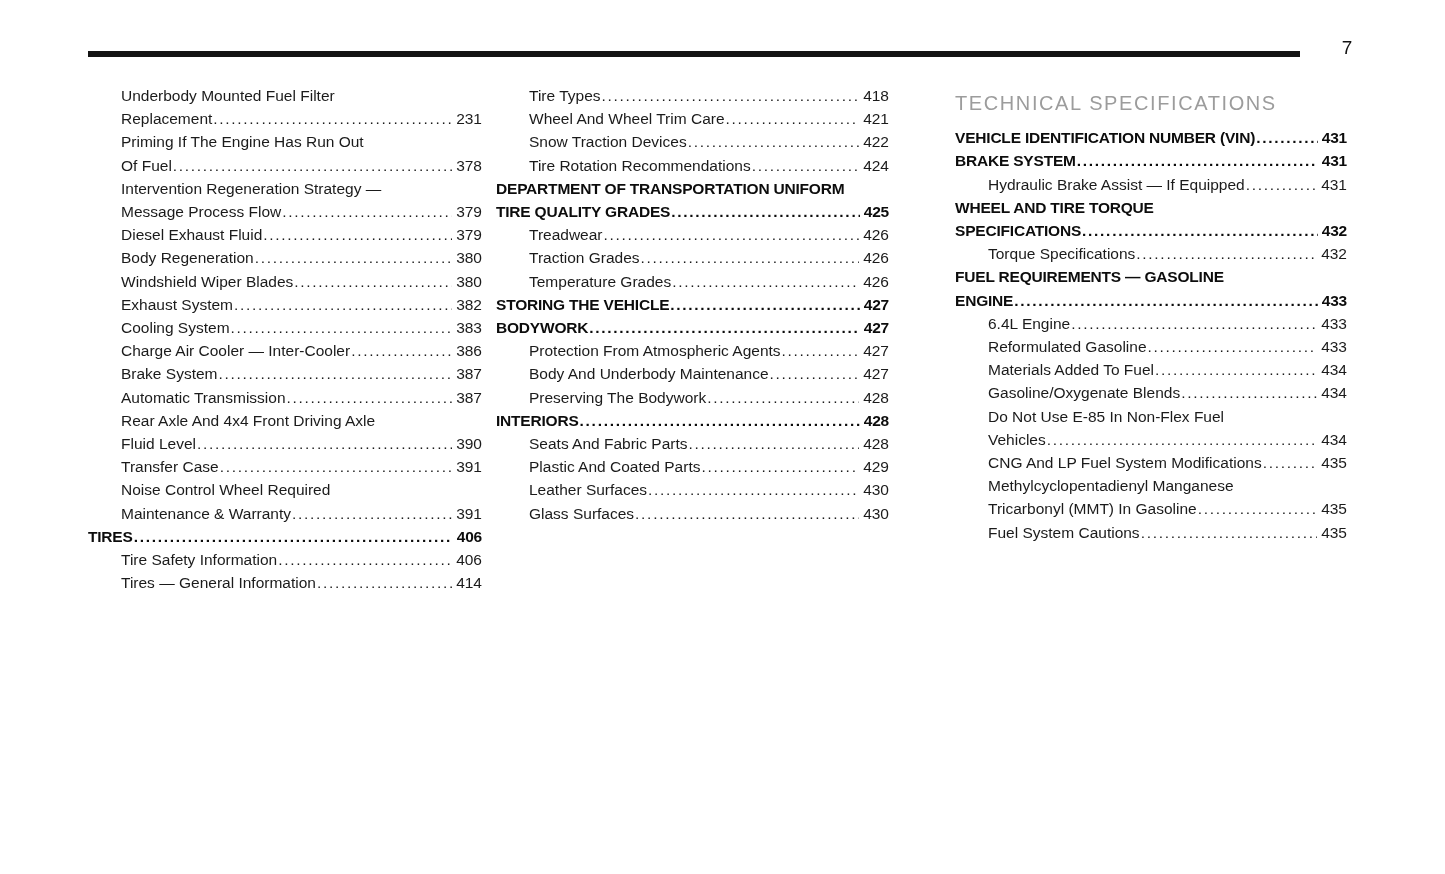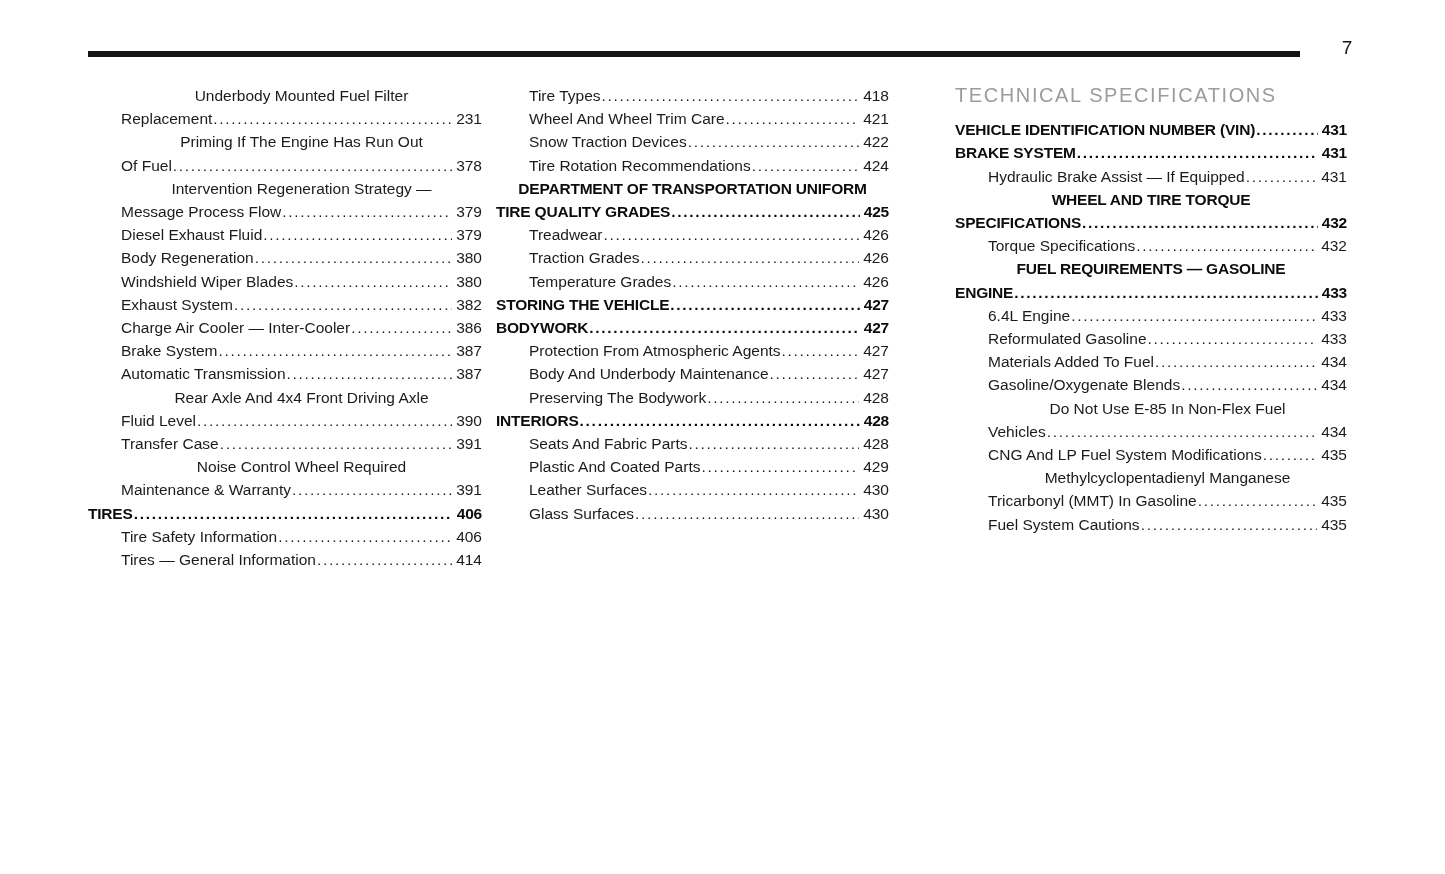--- a/index.html
+++ b/index.html
@@ -45,27 +45,26 @@
     color: #1b1b1b;
   }
   .col-0 { left: 88px;  width: 394px; }
   .col-1 { left: 496px; width: 393px; }
   .col-2 { left: 955px; width: 392px; }
   .heading {
     font-size: 20px;
     line-height: 23.2px;
     color: #9c9c9c;
     letter-spacing: 1.6px;
-    margin: 0 0 11px 0;
+    margin: 8px 0 11px 0;
     white-space: nowrap;
   }
   .row {
     display: flex;
     align-items: baseline;
-    justify-content: center;
   }
   .row.lvl1 { padding-left: 33px; }
   .row.bold {
     font-weight: bold;
     color: #0c0c0c;
     letter-spacing: -0.2px;
   }
   .row .label {
     white-space: nowrap;
     flex: 0 0 auto;
@@ -135,20 +134,25 @@
         <span class="label">Windshield Wiper Blades</span>
         <span class="leader"></span>
         <span class="page-ref">380</span>
       </div>
       <div class="row lvl1">
         <span class="label">Exhaust System</span>
         <span class="leader"></span>
         <span class="page-ref">382</span>
       </div>
       <div class="row lvl1">
+        <span class="label">Cooling System</span>
+        <span class="leader"></span>
+        <span class="page-ref">383</span>
+      </div>
+      <div class="row lvl1">
         <span class="label">Charge Air Cooler — Inter-Cooler</span>
         <span class="leader"></span>
         <span class="page-ref">386</span>
       </div>
       <div class="row lvl1">
         <span class="label">Brake System</span>
         <span class="leader"></span>
         <span class="page-ref">387</span>
       </div>
       <div class="row lvl1">

